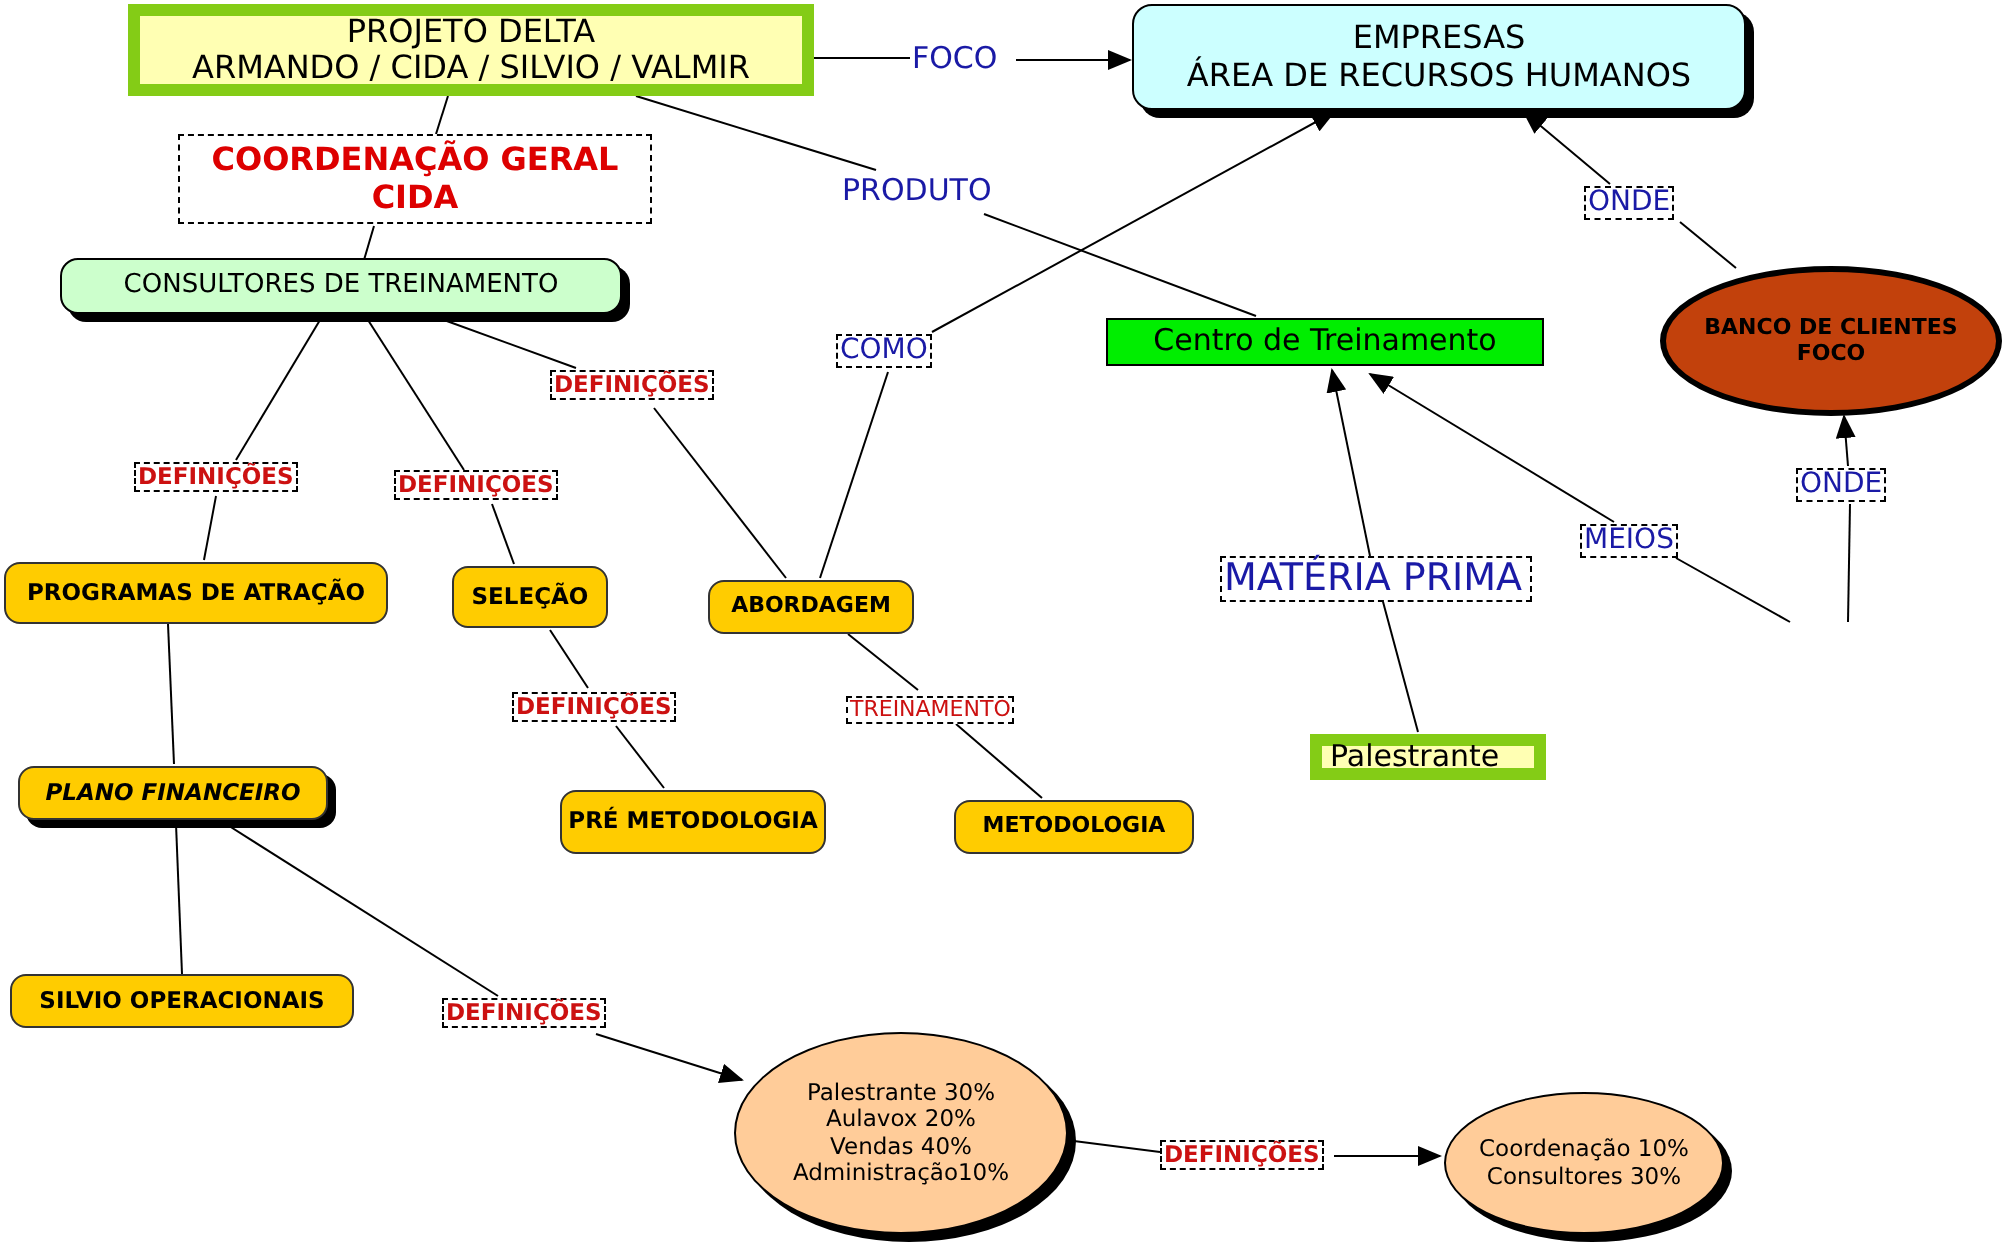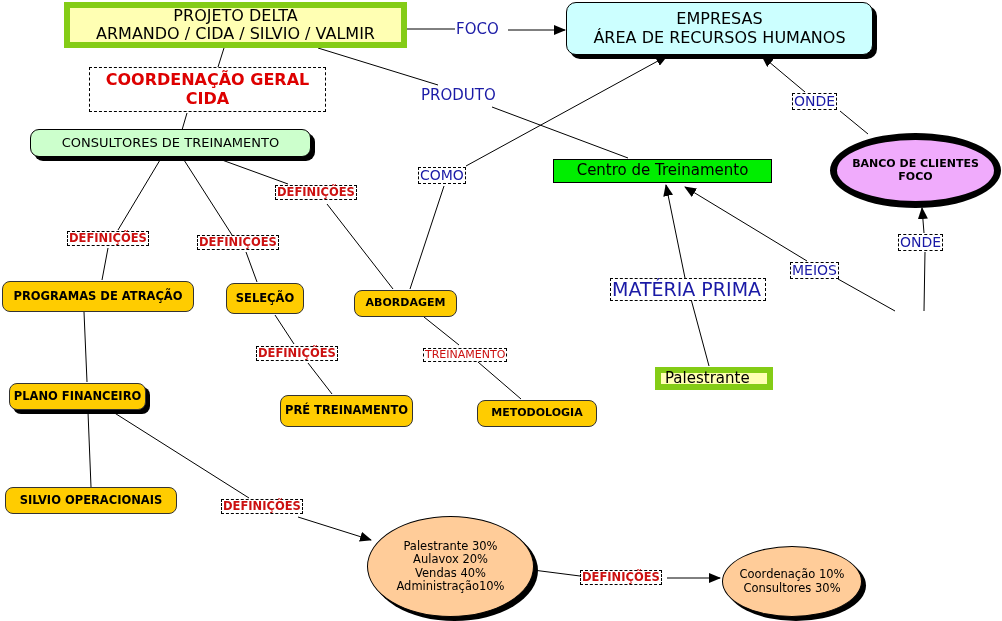--- a/index.html
+++ b/index.html
@@ -6,21 +6,21 @@
   #canvas { position: relative; width: 1002px; height: 621px; overflow: hidden; background: #ffffff; }
   svg { position: absolute; left: 0; top: 0; }
   .node { position: absolute; box-sizing: border-box; display: flex; align-items: center; justify-content: center; text-align: center; font-family: "DejaVu Sans", sans-serif; color: #000; white-space: pre-line; line-height: 1.15; }
   .n-yellow-rect { background: #ffffb3; border: 6px solid #84cc16; }
   .n-cyan-round { background: #ccffff; border: 1px solid #000; border-radius: 10px; box-shadow: 4px 4px 0 #000; }
   .n-green-round { background: #ccffcc; border: 1px solid #000; border-radius: 9px; box-shadow: 4px 4px 0 #000; }
   .n-orange-round { background: #ffcc00; border: 1px solid #333; border-radius: 8px; font-weight: bold; }
   .n-orange-shadow { box-shadow: 4px 4px 0 #000; }
   .n-lime-rect { background: #00ee00; border: 1px solid #000; }
   .n-lime-round { background: #00ee00; border: 1px solid #000; border-radius: 8px; }
-  .n-ellipse-cyan { background: #f0abfc; border: 7px solid #000000; border-radius: 50%; font-weight: bold; }
+  .n-ellipse-cyan { background: #c2410c; border: 3px solid #000000; border-radius: 50%; font-weight: bold; }
   .n-ellipse-peach { background: #ffcc99; border: 1px solid #000; border-radius: 50%; box-shadow: 4px 4px 0 #000; }
   .n-dashed-red { border: 1px dashed #000; background: #fff; color: #dd0000; font-weight: bold; }
   .lbl { position: absolute; box-sizing: border-box; font-family: "DejaVu Sans", sans-serif; background: #fff; white-space: nowrap; line-height: 1.1; padding: 0 1px; }
   .lbl-blue { color: #1a1aa6; }
   .lbl-blue-box { color: #1a1aa6; border: 1px dashed #000; }
   .lbl-red-box { color: #cc1111; border: 1px dashed #000; font-weight: bold; }
   .lbl-red-thin { color: #cc1111; border: 1px dashed #000; }
 </style>
 </head>
 <body>
@@ -103,23 +103,23 @@
 
   <div class="node n-orange-round" style="left:2px;top:281px;width:192px;height:31px;font-size:11.5px;">PROGRAMAS DE ATRAÇÃO</div>
 
   <div class="node n-orange-round" style="left:226px;top:283px;width:78px;height:31px;font-size:11.5px;">SELEÇÃO</div>
 
   <div class="node n-orange-round" style="left:354px;top:290px;width:103px;height:27px;font-size:11px;">ABORDAGEM</div>
 
 
   <div class="node n-yellow-rect" style="left:655px;top:367px;width:118px;height:23px;font-size:15px;justify-content:flex-start;padding-left:4px;">Palestrante</div>
 
-  <div class="node n-orange-round n-orange-shadow" style="left:9px;top:383px;width:137px;height:27px;font-size:11.5px;">PLANO FINANCEIRO</div>
+  <div class="node n-orange-round n-orange-shadow" style="left:9px;top:383px;width:155px;height:27px;font-size:11.5px;font-style:italic;">PLANO FINANCEIRO</div>
 
-  <div class="node n-orange-round" style="left:280px;top:395px;width:133px;height:32px;font-size:11.5px;">PRÉ TREINAMENTO</div>
+  <div class="node n-orange-round" style="left:280px;top:395px;width:133px;height:32px;font-size:11.5px;">PRÉ METODOLOGIA</div>
 
   <div class="node n-orange-round" style="left:477px;top:400px;width:120px;height:27px;font-size:11px;">METODOLOGIA</div>
 
   <div class="node n-orange-round" style="left:5px;top:487px;width:172px;height:27px;font-size:11.5px;">SILVIO OPERACIONAIS</div>
 
   <div class="node n-ellipse-peach" style="left:367px;top:516px;width:167px;height:101px;font-size:11.5px;">Palestrante 30%
 Aulavox 20%
 Vendas 40%
 Administração10%</div>
 

